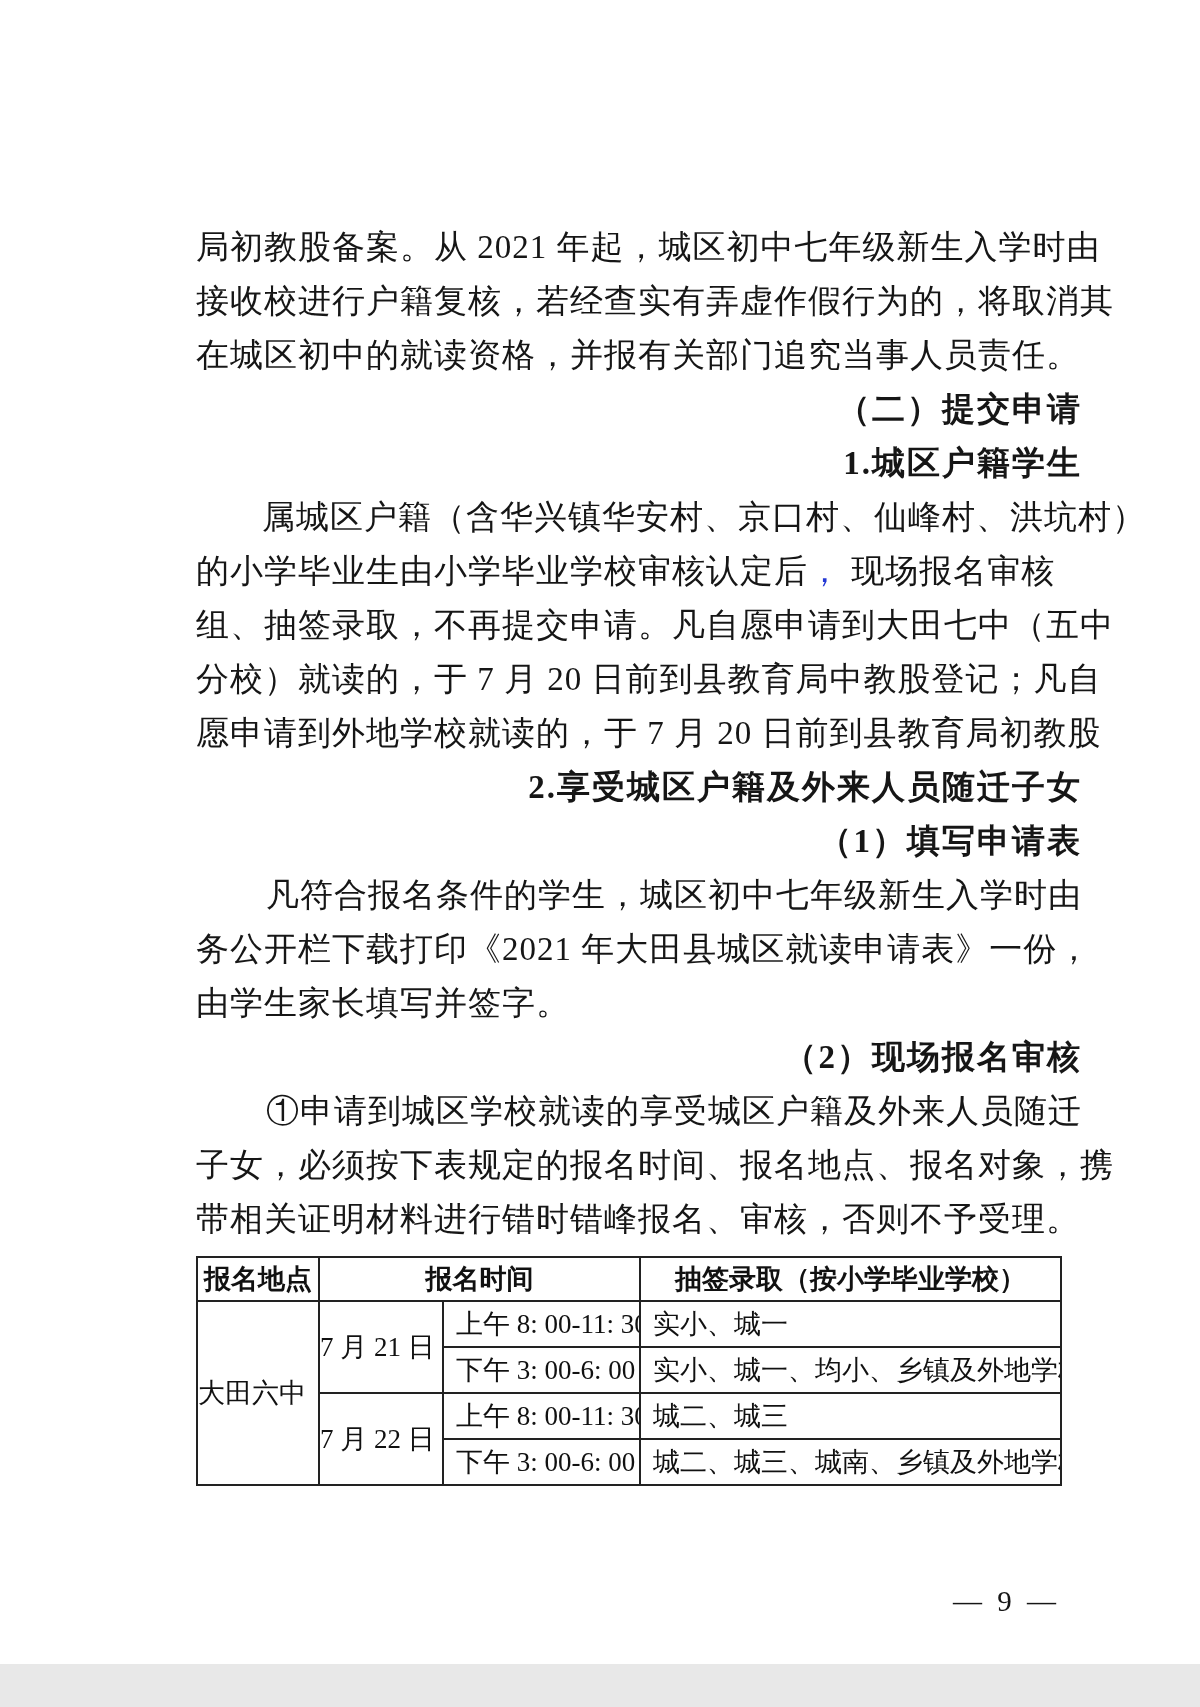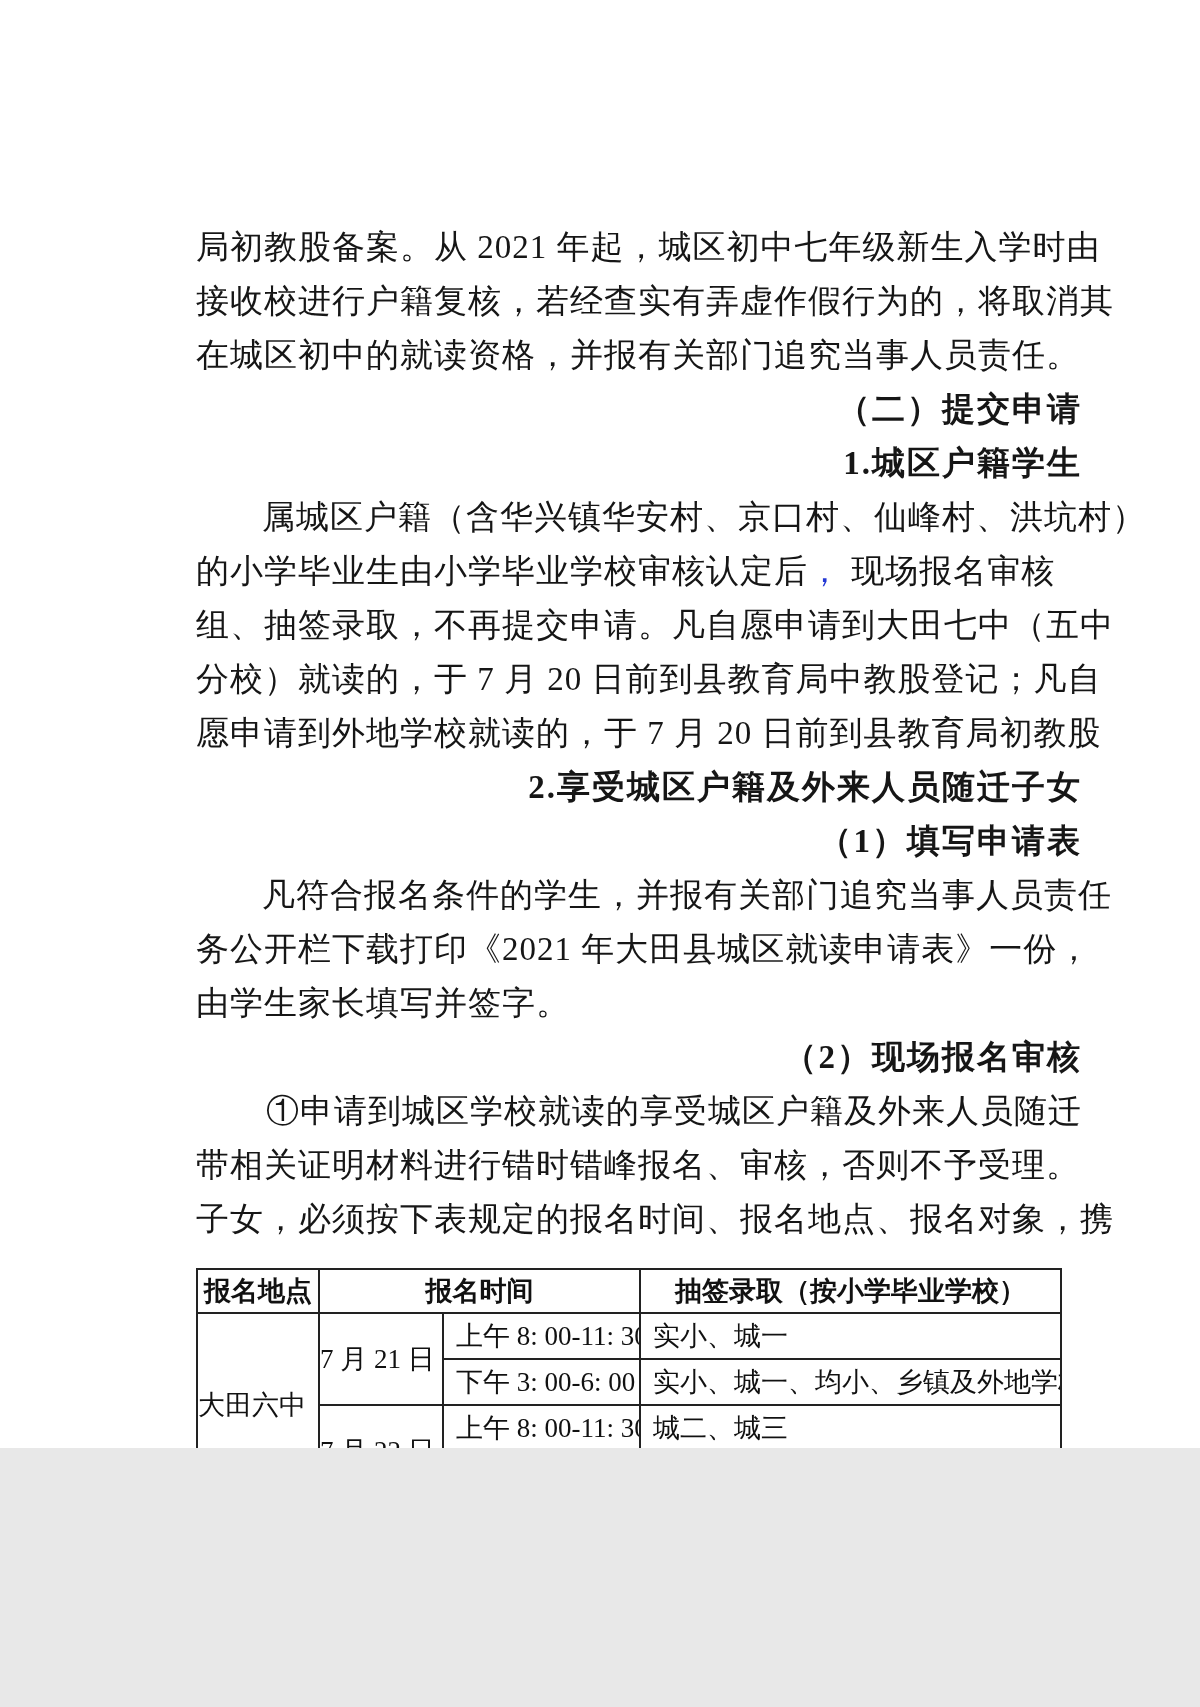--- a/index.html
+++ b/index.html
@@ -1,20 +1,20 @@
 <!DOCTYPE html>
 <html><head>
 <meta charset="utf-8">
 <style>
   * { margin: 0; padding: 0; box-sizing: border-box; }
   html, body { background: #e8e8e8; }
   .page {
     position: relative;
     width: 1200px;
-    height: 1448px;
+    height: 1664px;
     margin: 0 auto;
     background: #ffffff;
     font-family: "Liberation Serif", "DejaVu Serif", serif;
     color: #161616;
     overflow: hidden;
   }
   .content {
     position: absolute;
     left: 196px;
     top: 220px;
@@ -25,21 +25,21 @@
     line-height: 54px;
     font-size: 33px;
     white-space: nowrap;
     letter-spacing: 1px;
   }
   .indent { text-indent: 66px; text-align: right; }
   .hei { font-weight: 700; letter-spacing: 2px; }
   .blue { color: #2438d4; }
   .reg-table {
     width: 864px;
-    margin-top: 22px;
+    margin-top: 10px;
     border-collapse: collapse;
     table-layout: fixed;
     font-size: 27px;
     color: #111;
   }
   .reg-table col.c1 { width: 122px; }
   .reg-table col.c2 { width: 124px; }
   .reg-table col.c3 { width: 197px; }
   .reg-table col.c4 { width: 421px; }
   .reg-table th, .reg-table td {
@@ -78,29 +78,29 @@
 
     <p class="line indent">属城区户籍（含华兴镇华安村、京口村、仙峰村、洪坑村）</p>
     <p class="line"><span>的小学毕业生由小学毕业学校审核认定后</span><span class="blue">，</span><span> 现场报名审核</span></p>
     <p class="line">组、抽签录取，不再提交申请。凡自愿申请到大田七中（五中</p>
     <p class="line">分校）就读的，于 7 月 20 日前到县教育局中教股登记；凡自</p>
     <p class="line">愿申请到外地学校就读的，于 7 月 20 日前到县教育局初教股</p>
 
     <p class="line indent hei">2.享受城区户籍及外来人员随迁子女</p>
     <p class="line indent hei">（1）填写申请表</p>
 
-    <p class="line indent">凡符合报名条件的学生，并报有关部门追究当事人员责任</p>
+    <p class="line indent">凡符合报名条件的学生，城区初中七年级新生入学时由</p>
     <p class="line">务公开栏下载打印《2021 年大田县城区就读申请表》一份，</p>
     <p class="line">由学生家长填写并签字。</p>
 
     <p class="line indent hei">（2）现场报名审核</p>
 
     <p class="line indent">①申请到城区学校就读的享受城区户籍及外来人员随迁</p>
+    <p class="line">子女，必须按下表规定的报名时间、报名地点、报名对象，携</p>
     <p class="line">带相关证明材料进行错时错峰报名、审核，否则不予受理。</p>
-    <p class="line">子女，必须按下表规定的报名时间、报名地点、报名对象，携</p>
 
     <table class="reg-table">
       <colgroup>
           <col class="c1">
           <col class="c2">
           <col class="c3">
           <col class="c4">
         </colgroup>
       <thead>
         <tr>

